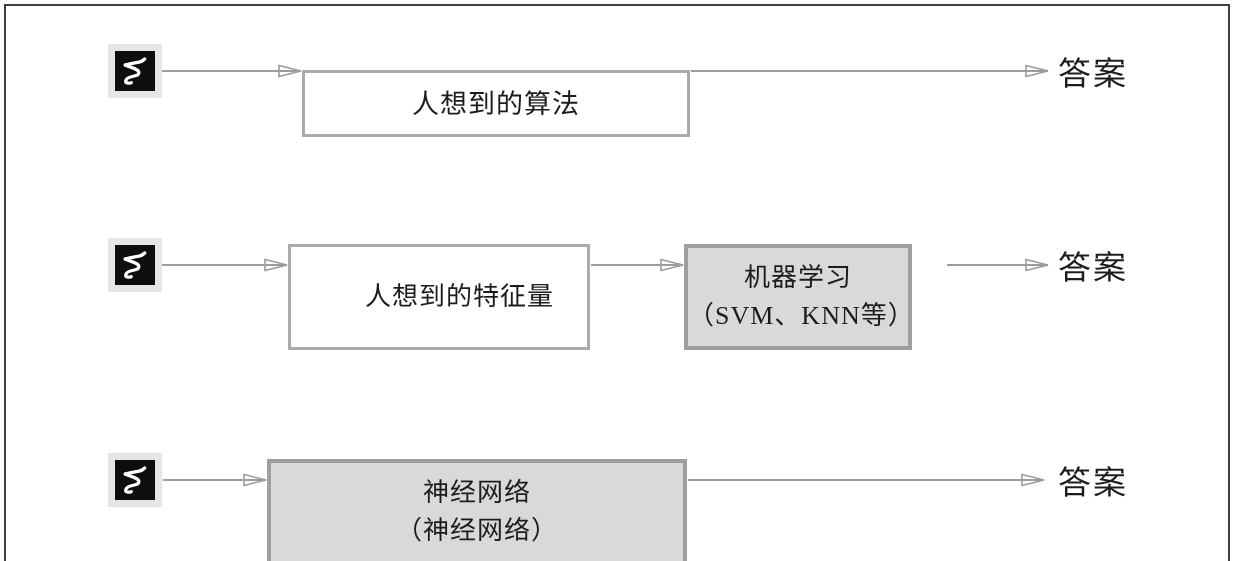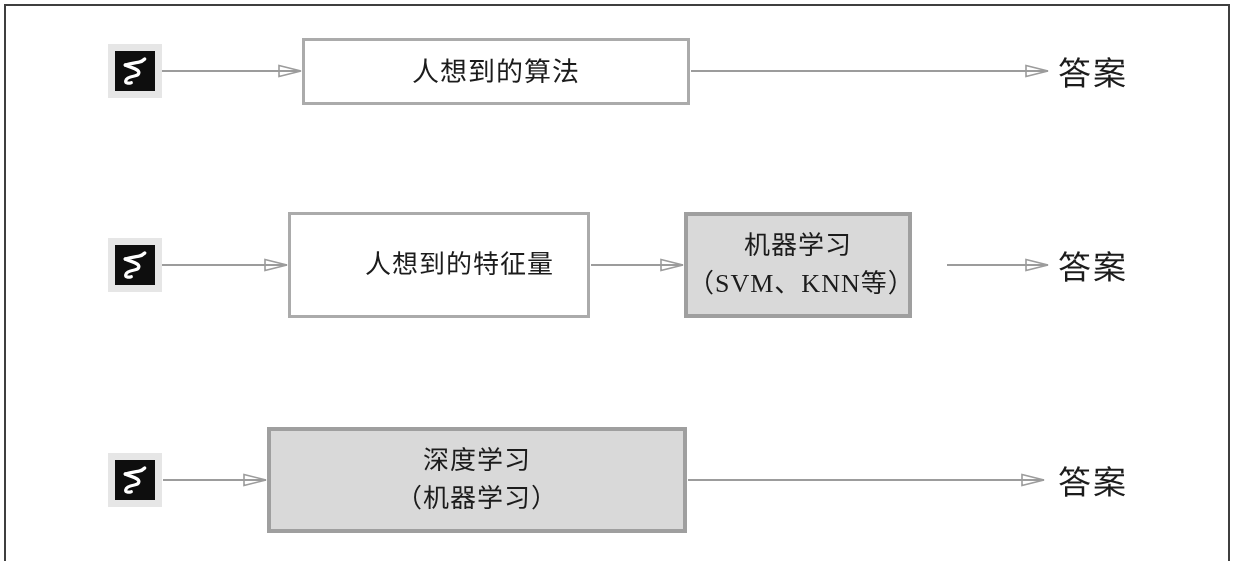--- a/index.html
+++ b/index.html
@@ -22,21 +22,21 @@
   .arrows polygon{stroke:var(--arrow); stroke-width:1.6; fill:none;}
   .tile{
     position:absolute; width:54px; height:54px; background:var(--tile-bg);
     display:flex; align-items:center; justify-content:center;
   }
   .tile .digit{width:40px; height:40px; background:var(--digit-bg); display:block;}
   .box{
     position:absolute; box-sizing:border-box; background:#fff;
     border:3px solid var(--box-border);
     display:flex; flex-direction:column; align-items:center; justify-content:center;
-    font-size:26px; line-height:38px; letter-spacing:1px;
+    font-size:26px; line-height:38px; letter-spacing:1px;margin-top:32px;
   }
   .box.single{font-size:27px;}
   .box.gray{background:var(--gray-fill); border:4px solid var(--gray-border);}
   .answer{
     position:absolute; transform:translateY(-50%);
     font-size:33px; letter-spacing:2px; white-space:nowrap;
   }
 </style>
 </head>
 <body>
@@ -117,19 +117,19 @@
   <div class="tile" style="left:108px; top:453px;">
     <svg class="digit" viewBox="0 0 28 28">
       <g fill="none" stroke="#ffffff" stroke-width="2.3" stroke-linecap="round" stroke-linejoin="round">
         <path d="M7.2 9.8 C 10.5 8.7 14 8.3 16.8 7.8 C 18.2 7.6 19.6 6.8 20.8 5.6"></path>
         <path d="M7.2 9.8 C 9.8 11.2 13.6 11.8 15.6 13.4 C 17.6 15 16.8 17 13.6 17.5 C 10.4 18 7.8 19.2 7.5 21 C 7.3 22.4 9.2 22.9 11.4 22.2"></path>
       </g>
     </svg>
   </div>
 
   <div class="box gray" style="left:267px; top:427px; width:420px; height:106px;">
-    <span>深度学习</span>
-    <span>（机器学习）</span>
+    <span>神经网络</span>
+    <span>（神经网络）</span>
   </div>
 
   <div class="answer" style="left:1058px; top:480px;">答案</div>
 
 </div>
 
 </body></html>

